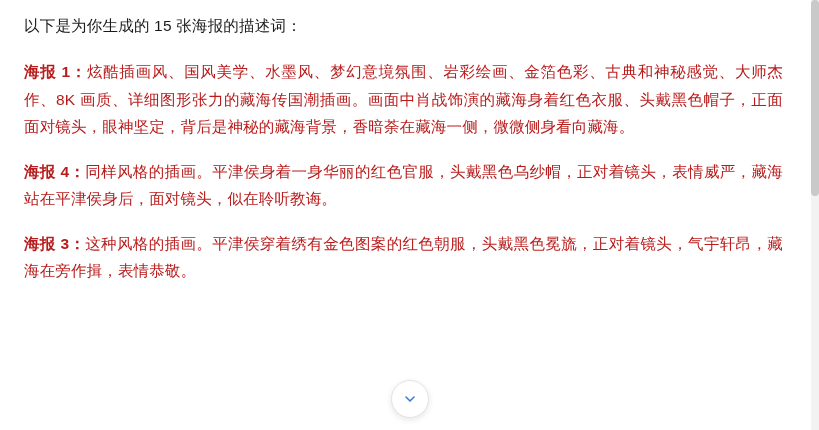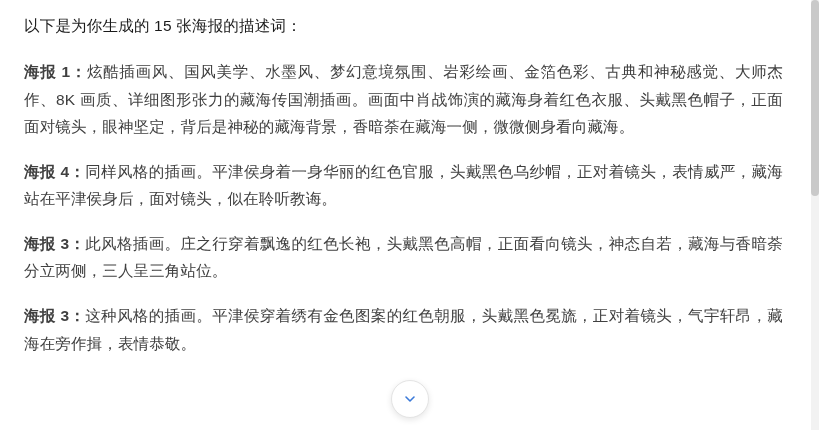--- a/index.html
+++ b/index.html
@@ -32,21 +32,21 @@
   .intro {
     font-size: 15.5px;
     line-height: 1.55;
     color: #1a1a1a;
     margin: 0 0 20px 0;
     letter-spacing: 0.2px;
   }
   .poster-block {
     font-size: 15.5px;
     line-height: 1.78;
-    color: #404040;
+    color: #b91c1c;
     margin: 0 0 17px 0;
     letter-spacing: 0.15px;
     text-align: justify;
   }
   .poster-block .label {
     font-weight: 700;
   }
   .poster-block .body {
     font-weight: 400;
   }
@@ -110,23 +110,20 @@
     <p class="intro">以下是为你生成的 15 张海报的描述词：</p>
 
     <p class="poster-block">
       <span class="label">海报 1：</span><span class="body">炫酷插画风、国风美学、水墨风、梦幻意境氛围、岩彩绘画、金箔色彩、古典和神秘感觉、大师杰作、8K 画质、详细图形张力的藏海传国潮插画。画面中肖战饰演的藏海身着红色衣服、头戴黑色帽子，正面面对镜头，眼神坚定，背后是神秘的藏海背景，香暗荼在藏海一侧，微微侧身看向藏海。</span>
     </p>
 
     <p class="poster-block">
       <span class="label">海报 4：</span><span class="body">同样风格的插画。平津侯身着一身华丽的红色官服，头戴黑色乌纱帽，正对着镜头，表情威严，藏海站在平津侯身后，面对镜头，似在聆听教诲。</span>
     </p>
 
-    <p class="poster-block">
-      <span class="label">海报 3：</span><span class="body">此风格插画。庄之行穿着飘逸的红色长袍，头戴黑色高帽，正面看向镜头，神态自若，藏海与香暗荼分立两侧，三人呈三角站位。</span>
-    </p>
 
 
     <p class="poster-block">
       <span class="label">海报 3：</span><span class="body">这种风格的插画。平津侯穿着绣有金色图案的红色朝服，头戴黑色冕旒，正对着镜头，气宇轩昂，藏海在旁作揖，表情恭敬。</span>
     </p>
 
   </div>
 
   <div class="scrollbar-track">
     <div class="scrollbar-thumb"></div>

